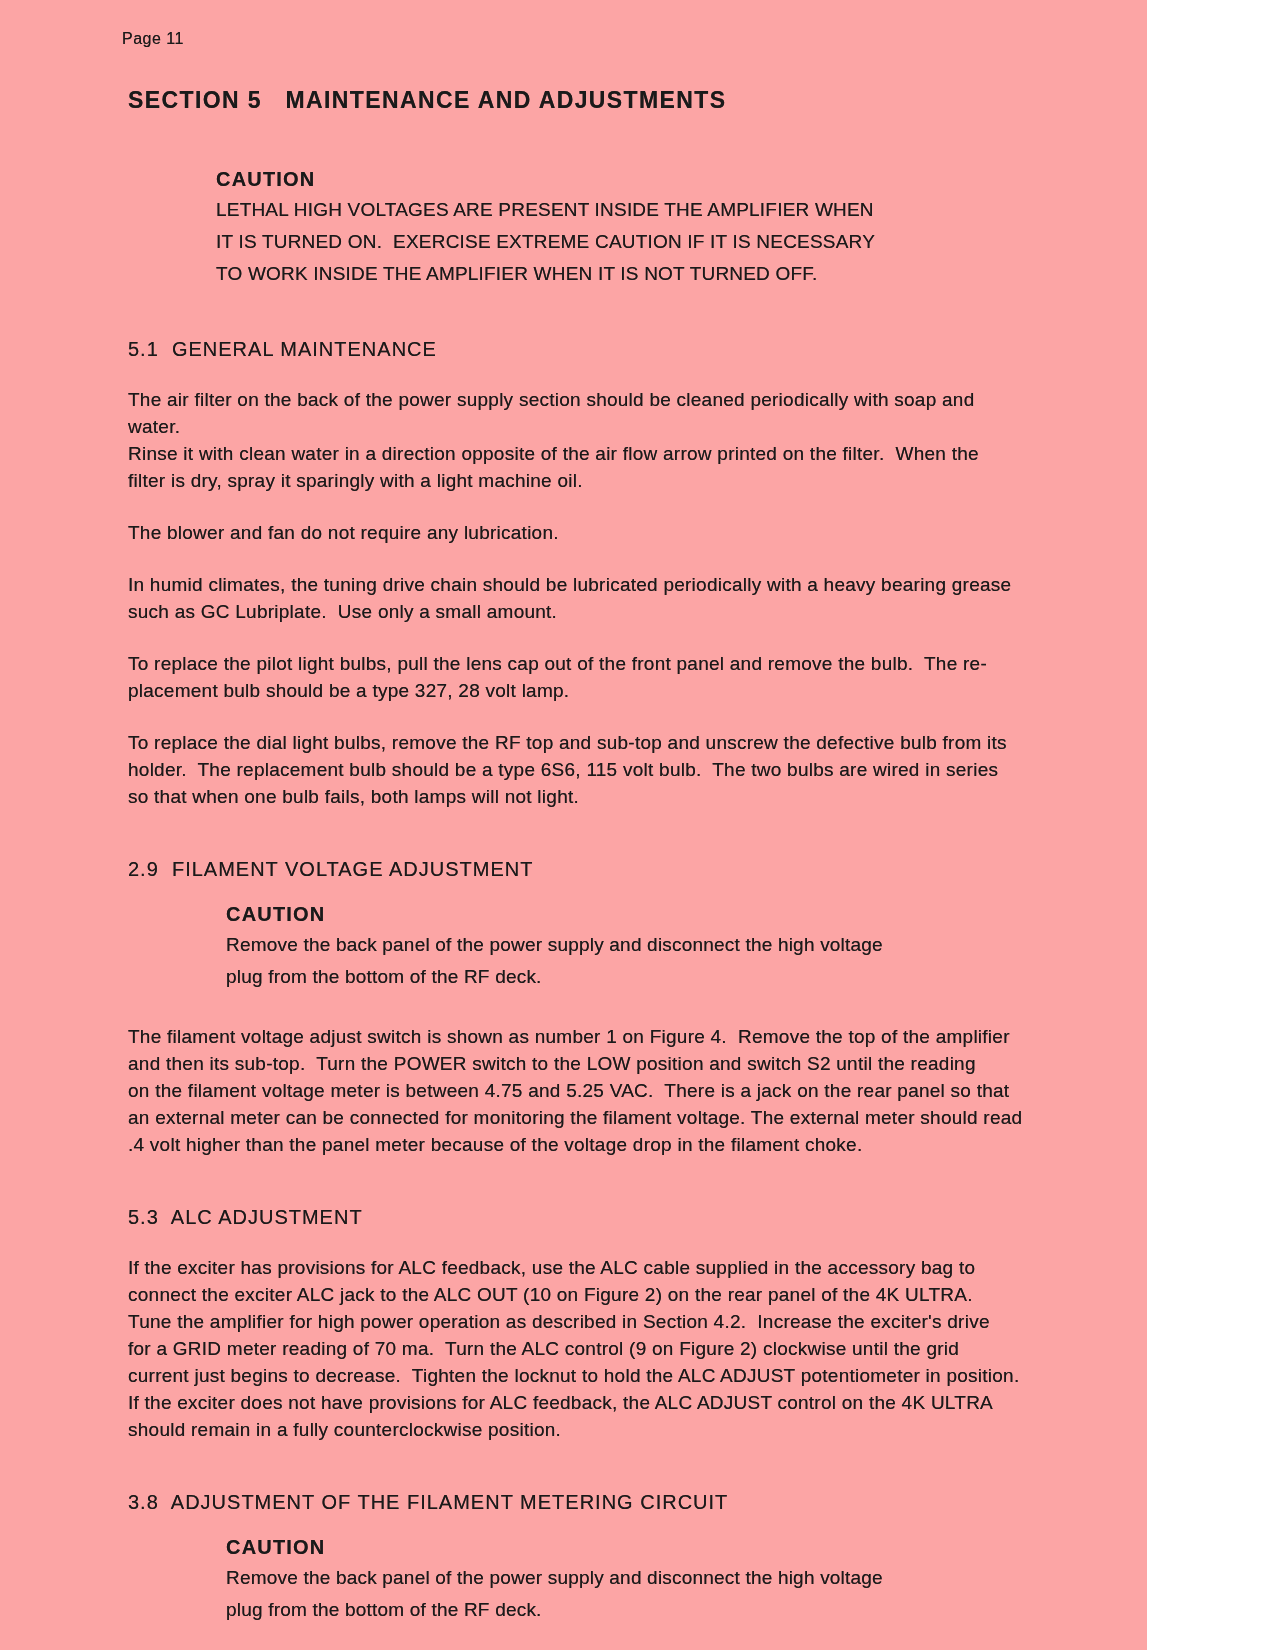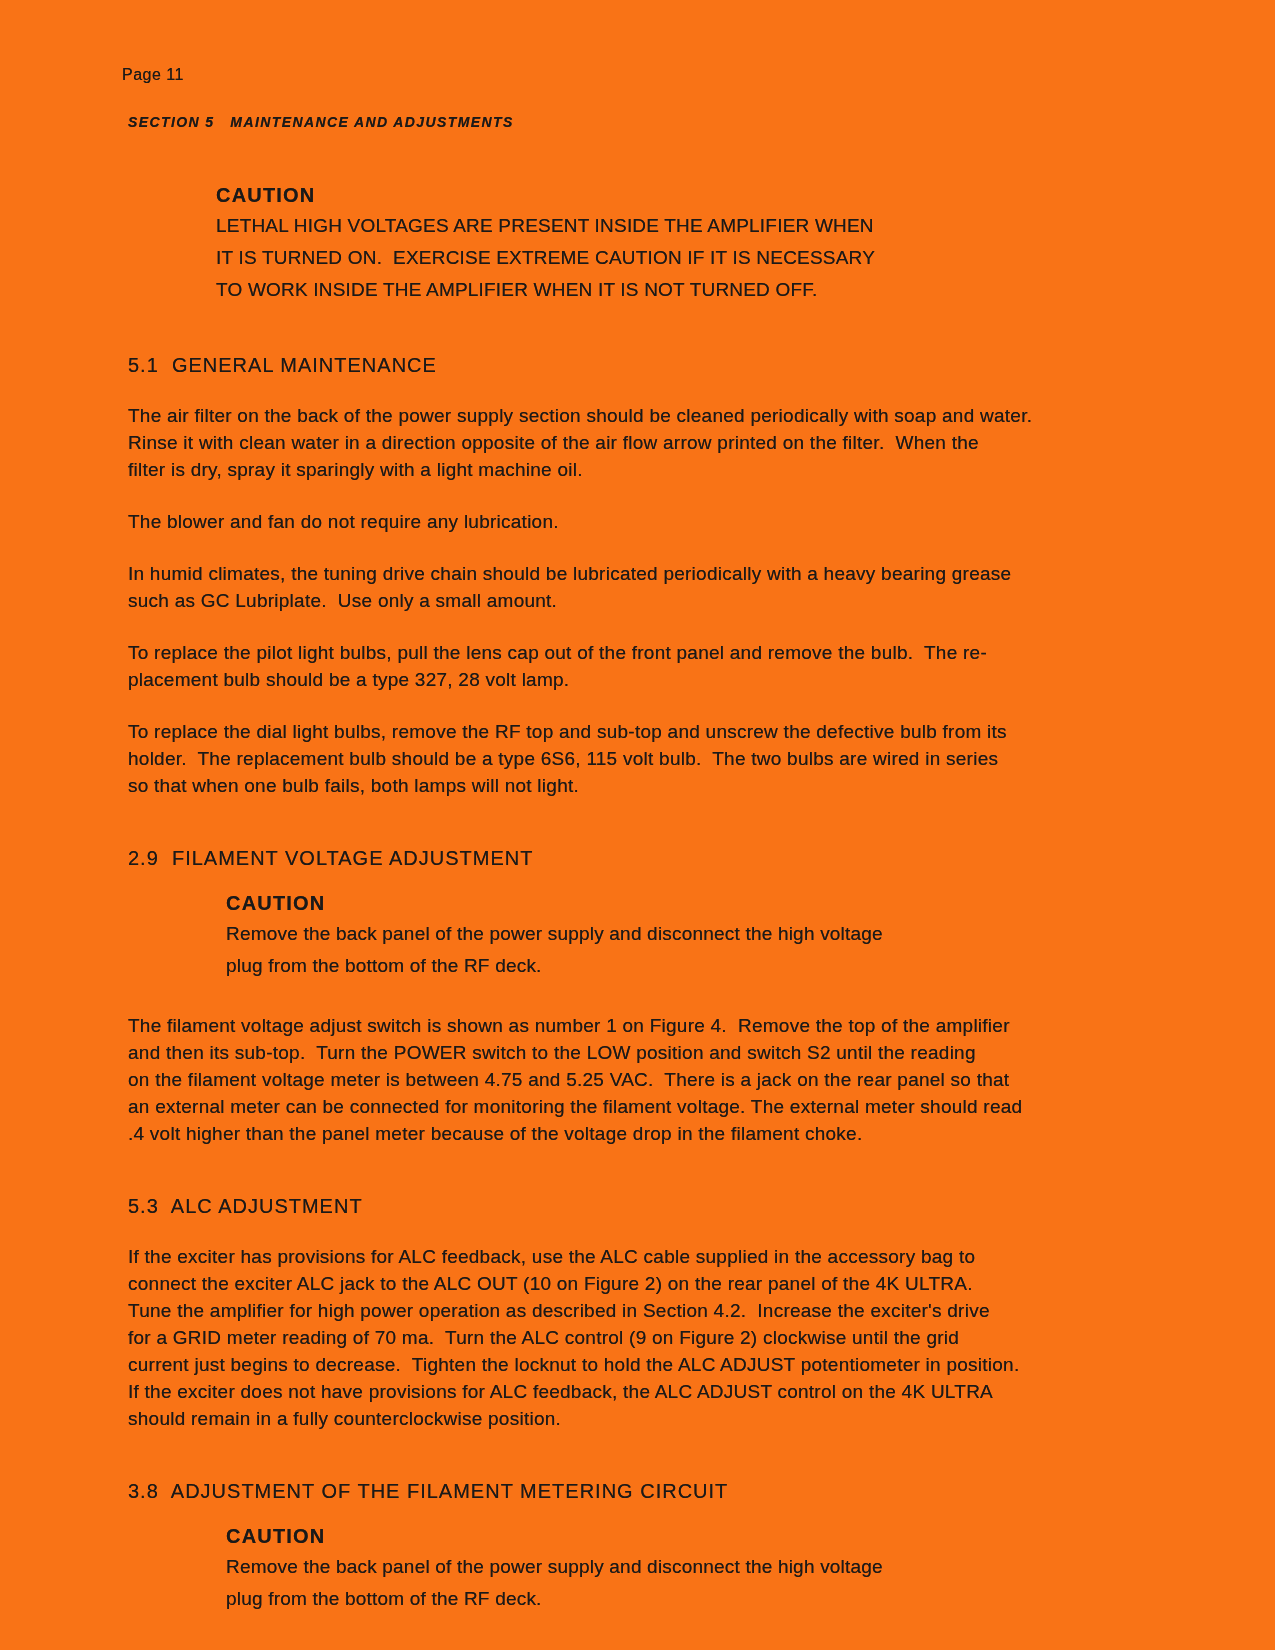--- a/index.html
+++ b/index.html
@@ -4,38 +4,37 @@
 <style>
   * { margin: 0; padding: 0; box-sizing: border-box; }
   html, body { background: #ffffff; }
   body {
     width: 1275px; height: 1650px;
     font-family: "Liberation Sans", sans-serif;
     color: #1a1a1a;
   }
   .page {
     position: relative;
-    width: 1275px; height: 1650px;
-    background: #f97316;
-    padding: 66px 115px 0 128px;
+    width: 1147px; height: 1650px;
+    background: #fca5a5;
+    padding: 30px 115px 0 128px;
     overflow: hidden;
     text-shadow: 0 0 0.5px rgba(10,10,10,0.65); 
   }
   .page-label {
     font-size: 16px;
     letter-spacing: 0.5px;
     margin-left: -6px;
   }
   .doc-heading {
-    margin-top: 30px;
-    font-size: 14px;
+    margin-top: 39px;
+    font-size: 23px;
     font-weight: bold;
     letter-spacing: 1.4px;
     white-space: pre-wrap;
-    font-style: italic;
   }
   .caution {
     width: 680px;
     margin: 54px 0 0 88px;
   }
   .caution.inner { margin-top: 22px; margin-left: 98px; }
   .caution-title {
     text-align: left;
     font-size: 20px;
     font-weight: bold;

